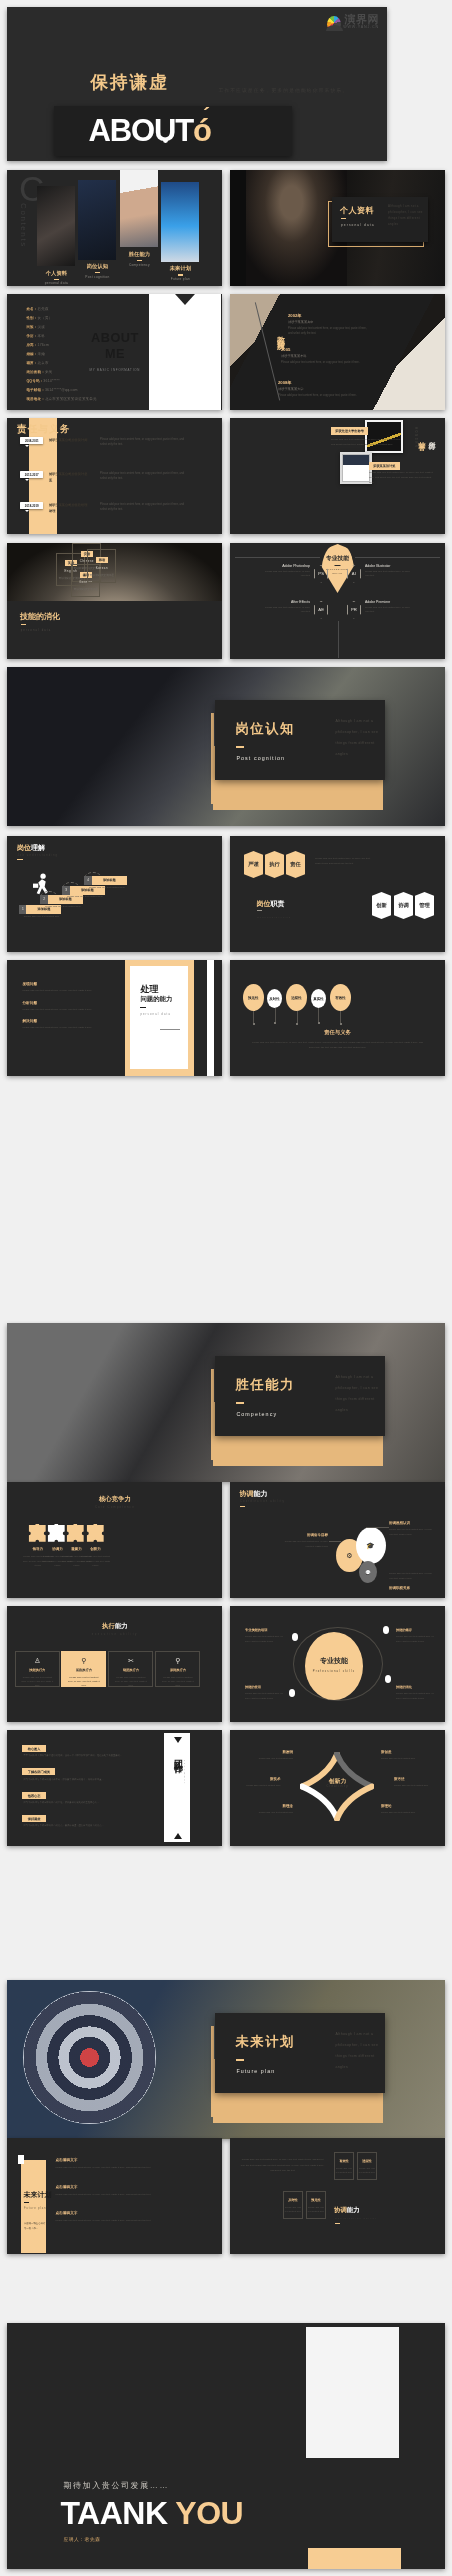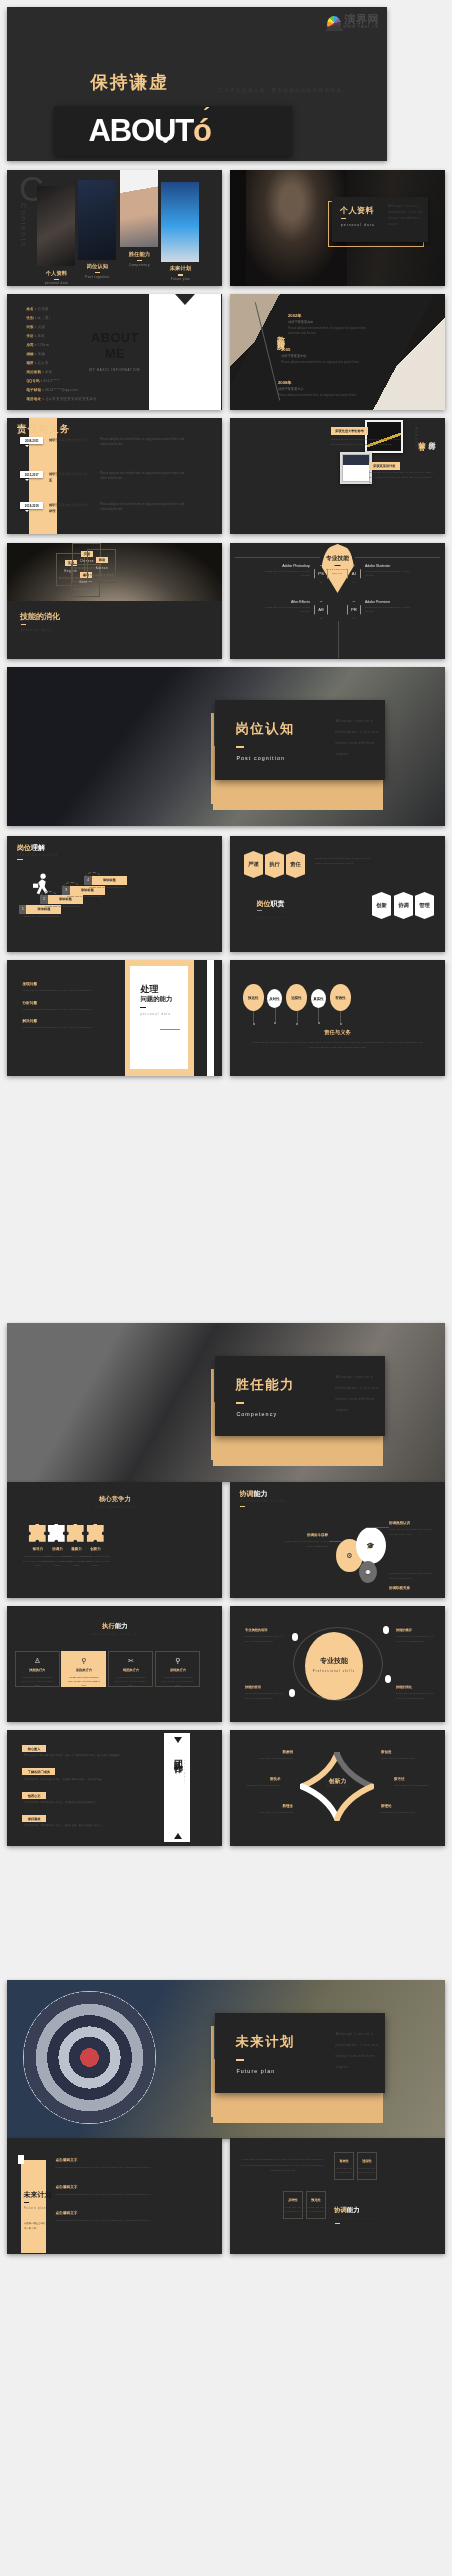--- a/index.html
+++ b/index.html
@@ -920,15 +920,22 @@
       </div>
     <div class="bx b4">
         <div class="h">预见性</div>
         <div class="t">Please add your text content here</div>
       </div>
     <div class="ttl"><span class="a">协调</span><span class="b">能力</span></div>
     <div class="en">Coordination ability</div>
     <div class="dash"></div>
   </div>
 
+  <div class="slide" id="thx">
+    <div class="wp"></div>
+    <div class="line">期待加入贵公司发展……</div>
+    <div class="big"><span class="w">TAANK </span><span class="g">YOU</span></div>
+    <div class="sign">应聘人：君先森</div>
+    <div class="sq"></div>
+  </div>
 
 </div>
 
 
 </body></html>

